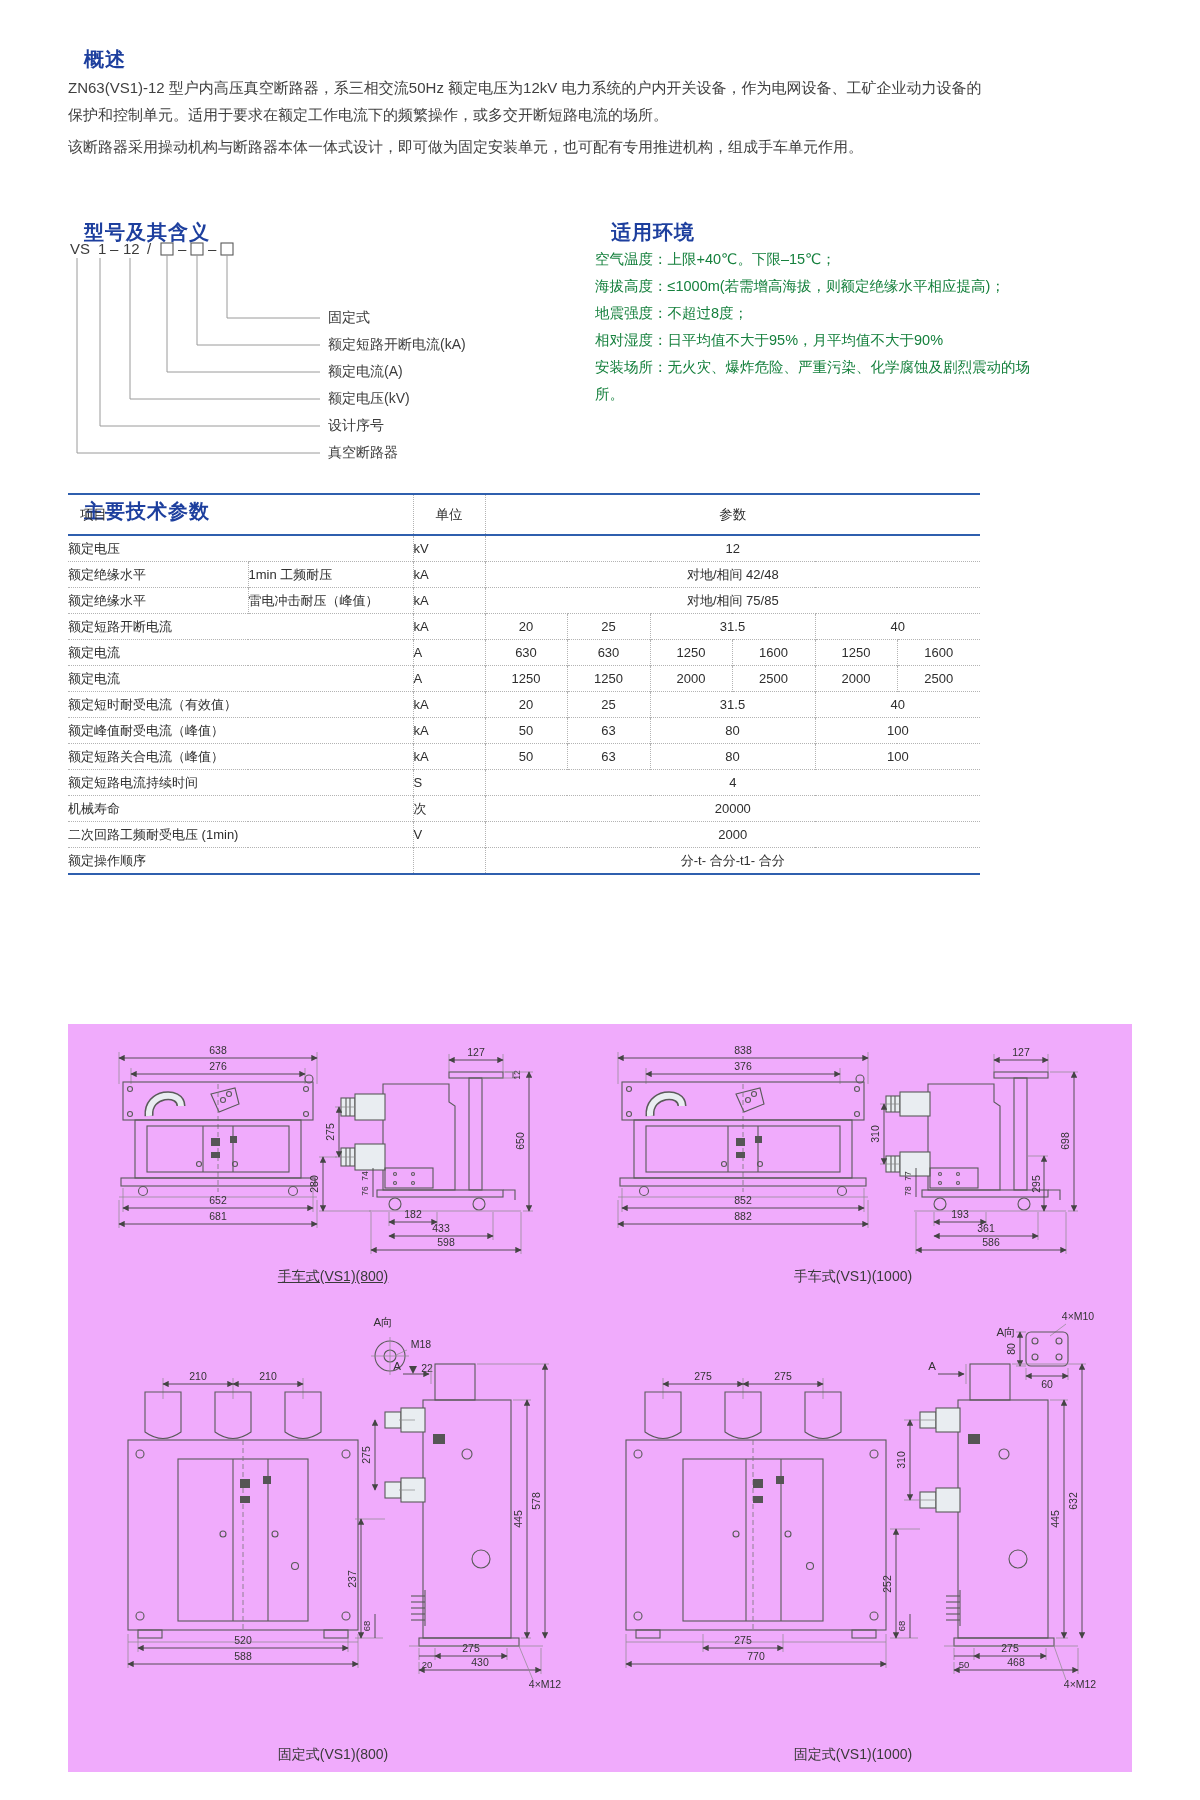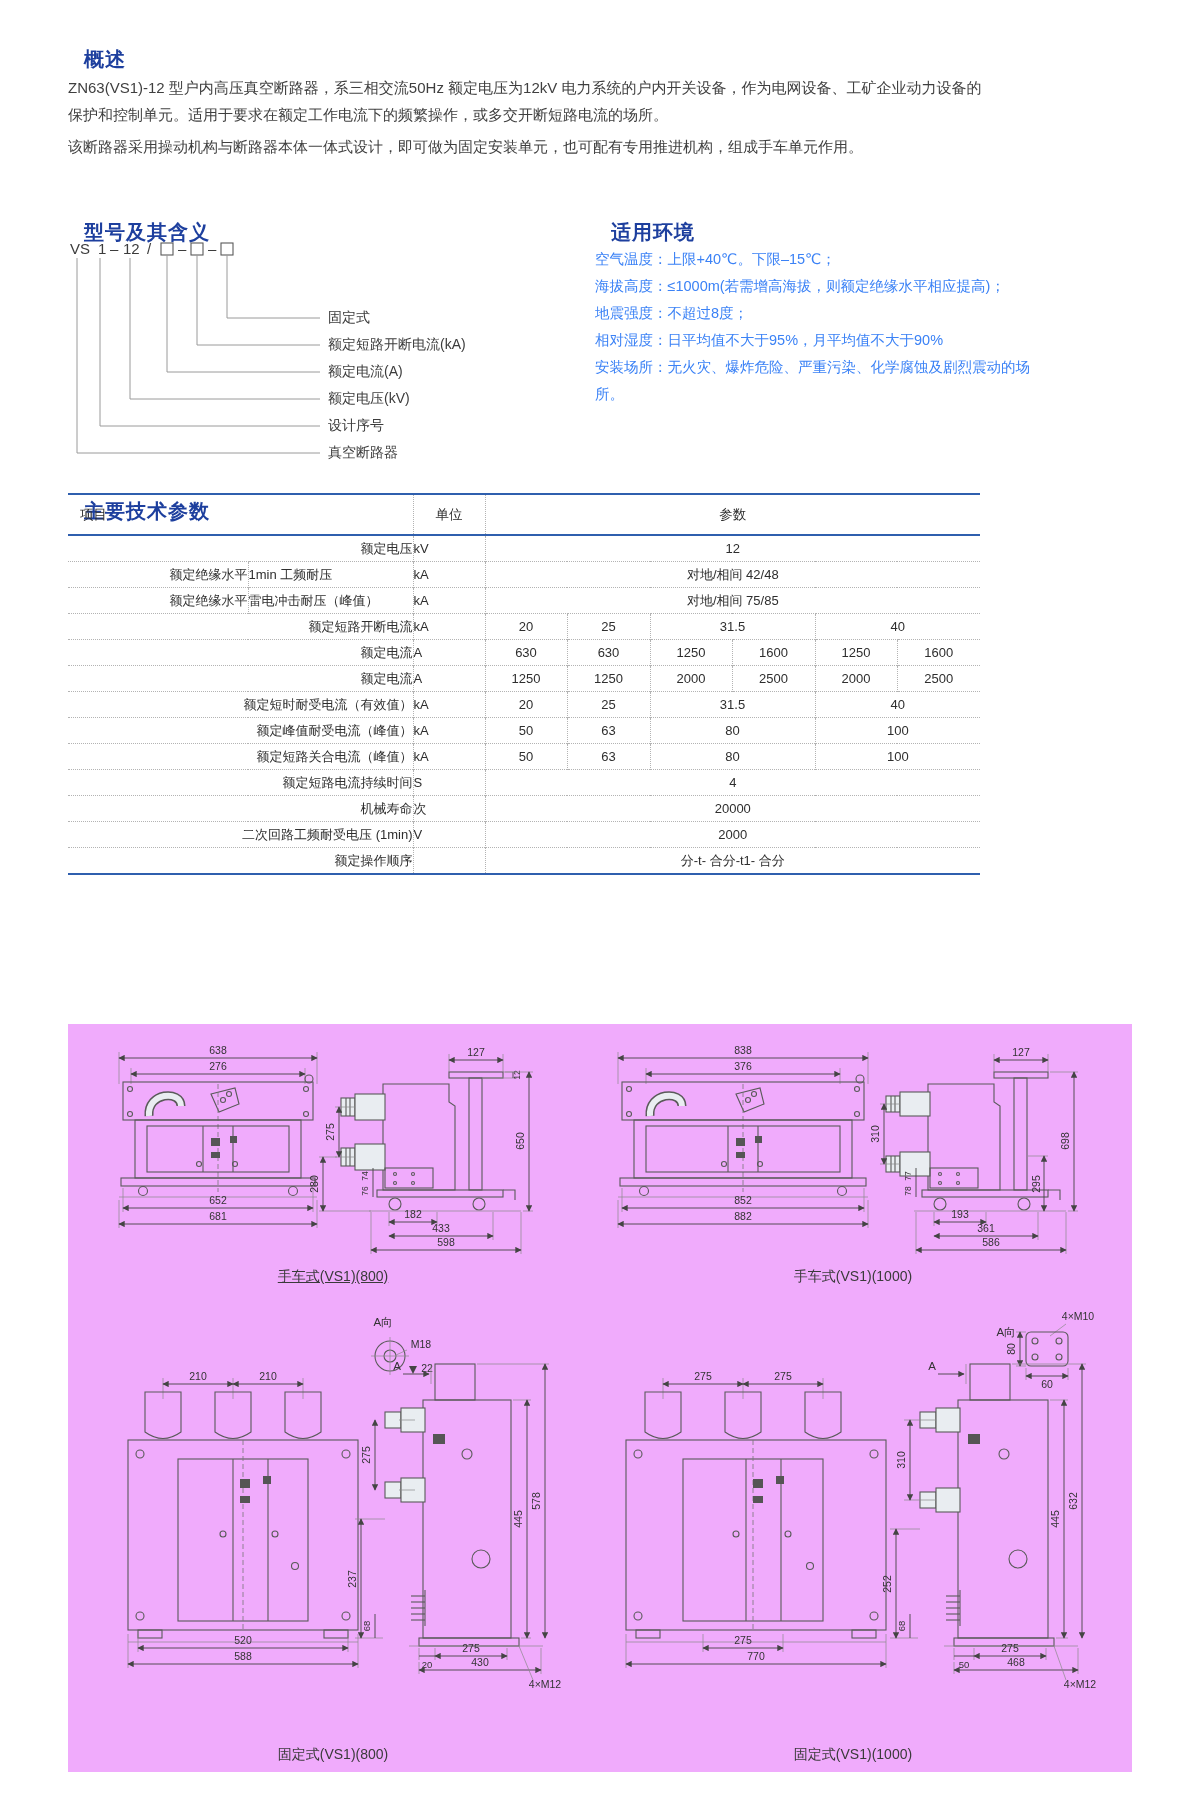--- a/index.html
+++ b/index.html
@@ -2,30 +2,30 @@
 <html><head>
 <meta charset="utf-8">
 <style>
   html,body{margin:0;padding:0;background:#ffffff;}
   .page{position:relative;width:1200px;height:1800px;background:#ffffff;overflow:hidden;
         font-family:"Liberation Sans","DejaVu Sans",sans-serif;color:#3d3d3d;}
   .content{position:absolute;left:68px;top:0;width:1064px;height:1800px;}
   .abs{position:absolute;}
   h2.sec{margin:16px;font-size:20px;font-weight:bold;color:#1d3f9e;letter-spacing:1px;}
   .para{margin:0;width:928px;font-size:15px;line-height:27px;color:#3f3f3f;}
-  .envline{font-size:14.5px;line-height:27px;color:#3b82f6;width:448px;}
+  .envline{font-size:14.5px;line-height:27px;color:#15803d;width:448px;}
 
   
   table.params{border-collapse:collapse;table-layout:fixed;width:912px;font-size:13px;color:#2e2e2e;
                border-top:2px solid #2f5fae;border-bottom:2px solid #2f5fae;}
   table.params th{font-weight:normal;font-size:13.5px;height:37px;border-bottom:2px solid #2f5fae;}
   table.params th.h-item{text-align:left;padding-left:12px;}
   table.params td{height:25px;padding:0;}
   table.params tr.datarow + tr.datarow td{border-top:1px dotted #b3b3b3;}
-  td.item{text-align:right;padding-left:12px;}
+  td.item{text-align:left;padding-left:12px;}
   td.sub{text-align:left;padding-left:10px;border-left:1px dotted #b3b3b3;}
   td.unit{text-align:left;border-left:1px dotted #b3b3b3;border-right:1px dotted #b3b3b3;}
   th.h-unit{border-left:1px dotted #b3b3b3;border-right:1px dotted #b3b3b3;}
   td.v{text-align:center;}
   td.vb{border-left:1px dotted #b3b3b3;}
 
   
   .panel{position:absolute;left:0;top:1024px;width:1064px;height:748px;background:#f0abfc;}
   .cap{position:absolute;font-size:14px;color:#3a3a3a;text-align:center;}
 

